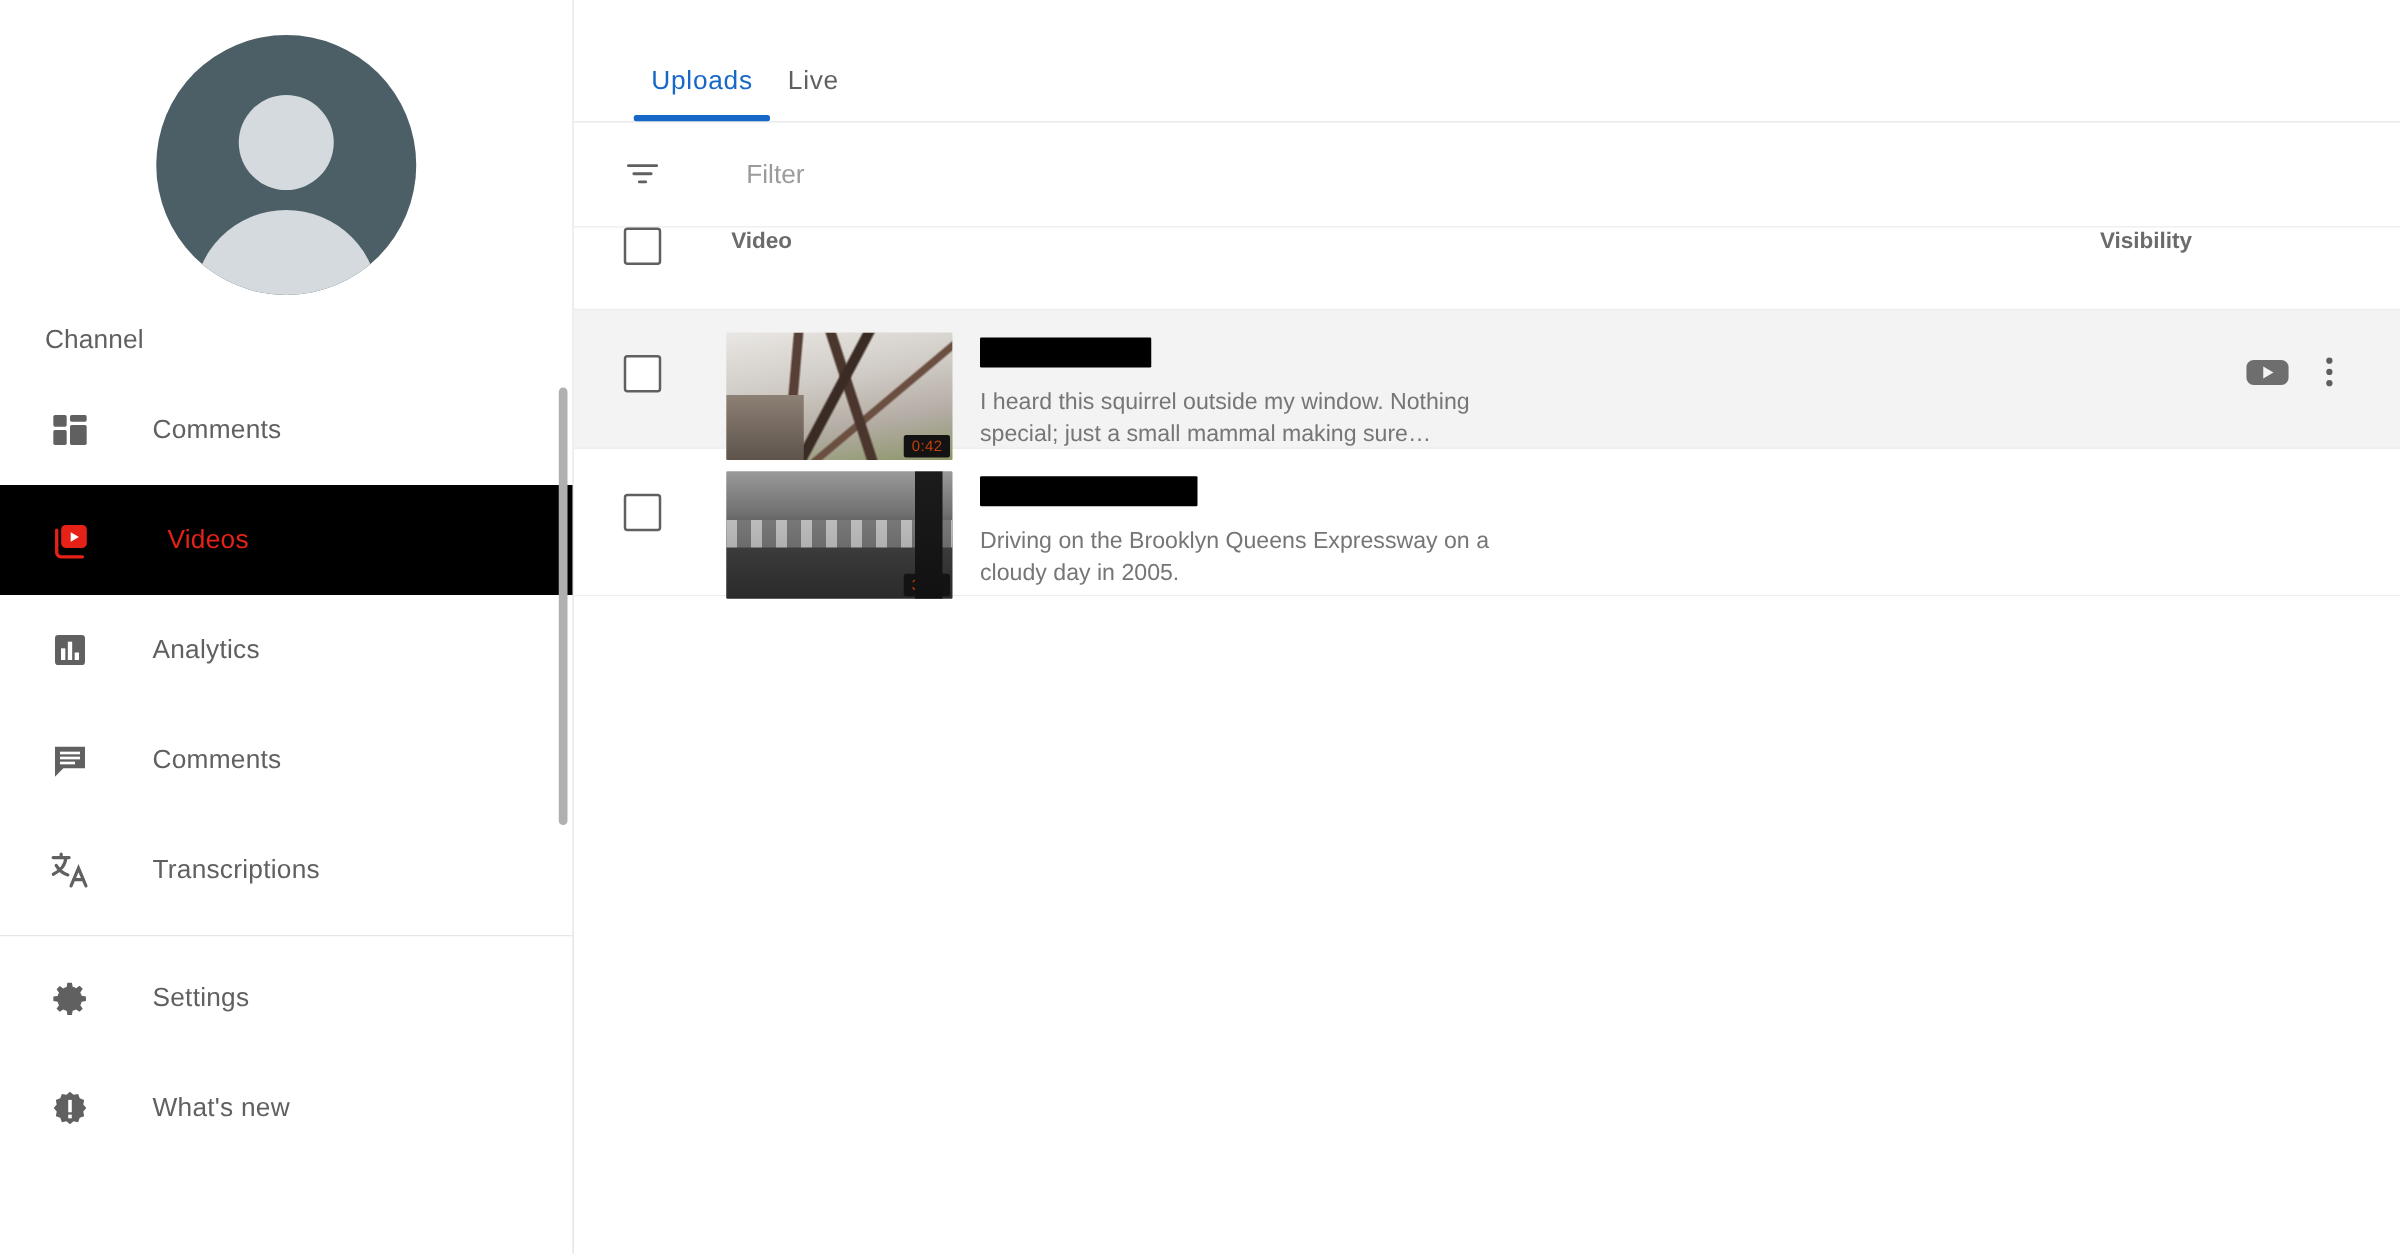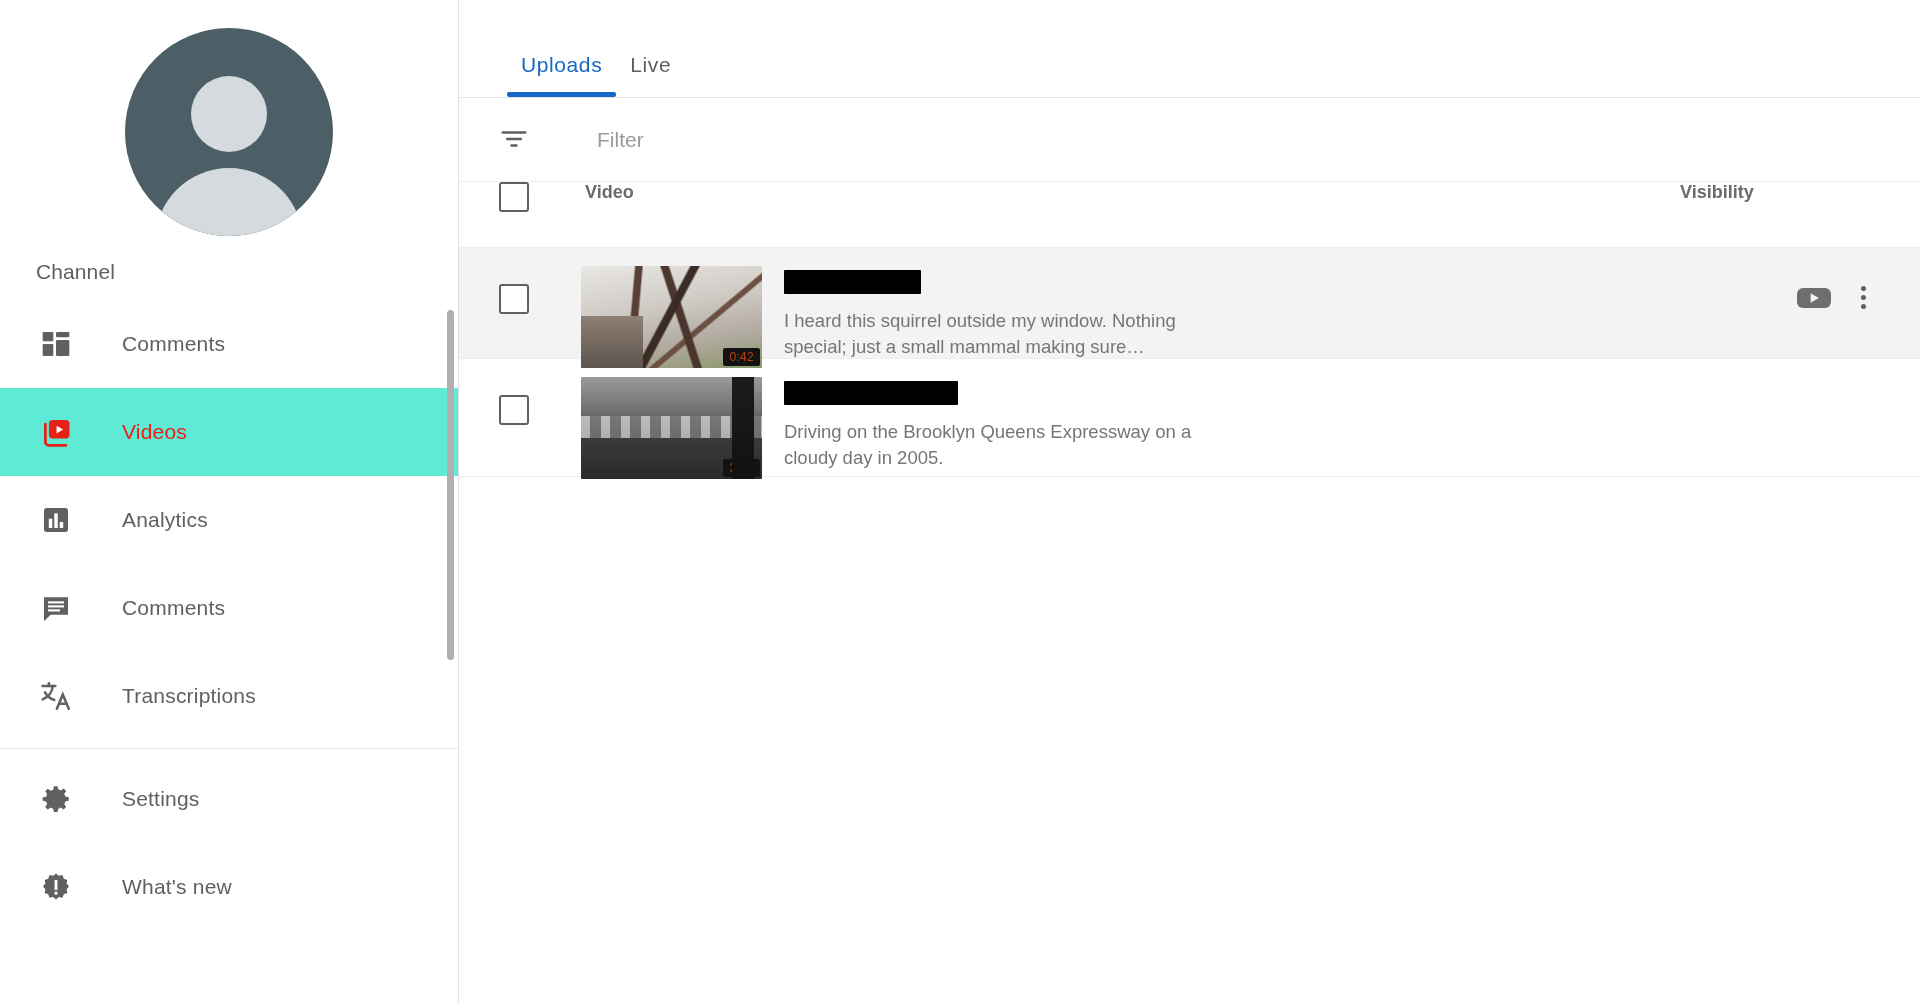--- a/index.html
+++ b/index.html
@@ -47,21 +47,21 @@
     position: relative;
   }
   .nav-item .nav-ico {
     width: 40px; height: 40px; flex: 0 0 40px;
     display: flex; align-items: center; justify-content: center;
     color: #606060;
   }
   .nav-item .nav-label {
     margin-left: 46px; font-size: 21px; color: #606060; letter-spacing: .2px;
   }
-  .nav-item.active { background: #5eead4; }
+  .nav-item.active { background: #000000; gap: 12px; }
   .nav-item.active .nav-ico { color: #e62117; }
   .nav-item.active .nav-label { color: #e62117; font-weight: 500; }
   .nav-divider { height: 1px; background: #e6e6e6; margin: 8px 0 6px 0; }
   .sb-scroll {
     position: absolute; right: 4px; top: 310px;
     width: 7px; height: 350px; border-radius: 4px; background: #b0b0b0;
   }
 
   
   .main { flex: 1 1 auto; position: relative; background: #fff; height: 745px; }

